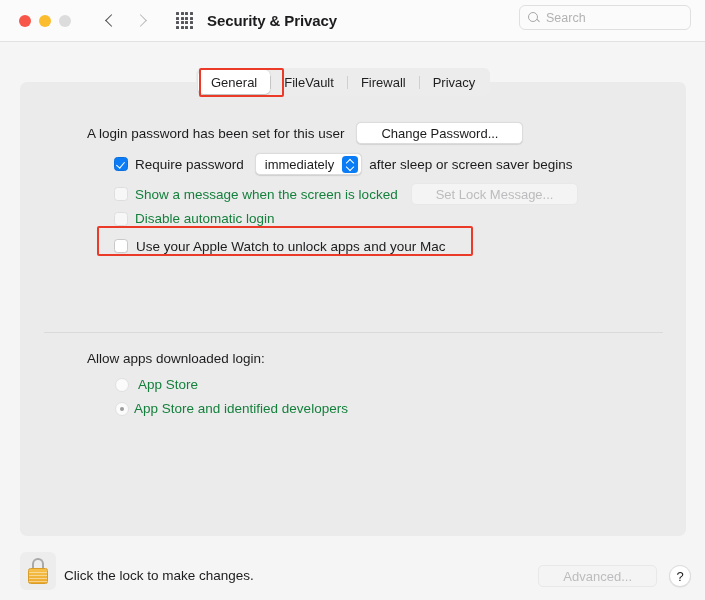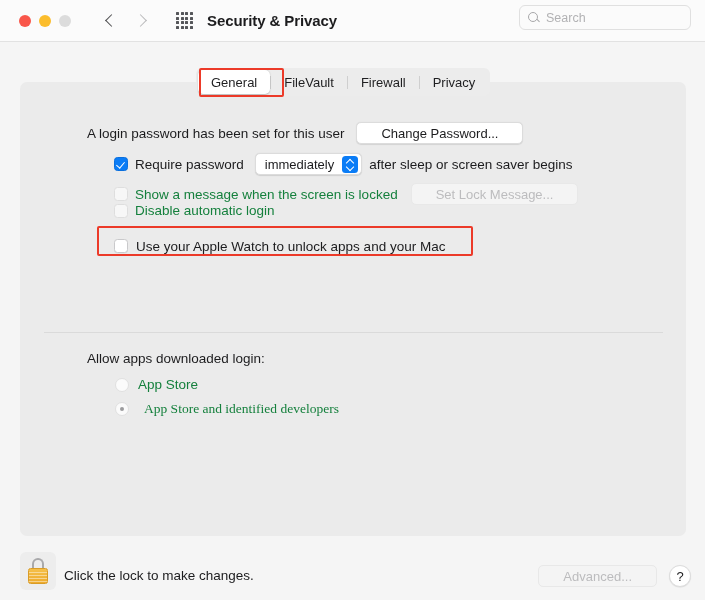--- a/index.html
+++ b/index.html
@@ -448,42 +448,42 @@
     </span>
     <span class="label" style="">after sleep or screen saver begins</span>
   </div>
 
   <div class="row" style="left:94px; top:101px; gap:7px;">
     <span class="checkbox off dim"></span>
     <span class="label dim">Show a message when the screen is locked</span>
     <span class="btn disabled" style="margin-left:6px;">Set Lock Message...</span>
   </div>
 
-  <div class="row" style="left:94px; top:121px; gap:7px;">
+  <div class="row" style="left:94px; top:129px; gap:7px;">
     <span class="checkbox off dim"></span>
     <span class="label dim">Disable automatic login</span>
   </div>
 
   <div class="row" style="left:94px; top:151px; gap:8px; height:26px;">
     <span class="checkbox off"></span>
     <span class="label">Use your Apple Watch to unlock apps and your Mac</span>
   </div>
 
   <div class="separator"></div>
 
   <div class="row" style="left:67px; top:269px;">
     <span class="label">Allow apps downloaded login:</span>
   </div>
 
   <div class="row" style="left:95px; top:295px; gap:9px;">
     <span class="radio"></span>
     <span class="label dim">App Store</span>
   </div>
 
-  <div class="row" style="left:95px; top:319px; gap:15px;font-family:Liberation Serif, serif;">
+  <div class="row" style="left:95px; top:319px; gap:5px;">
     <span class="radio selected"></span>
     <span class="label dim">App Store and identified developers</span>
   </div>
 </div>
 
 <div class="annot-watch"></div>
 
 <div class="lock-wrap">
   <div class="padlock">
     <div class="shackle"></div>

